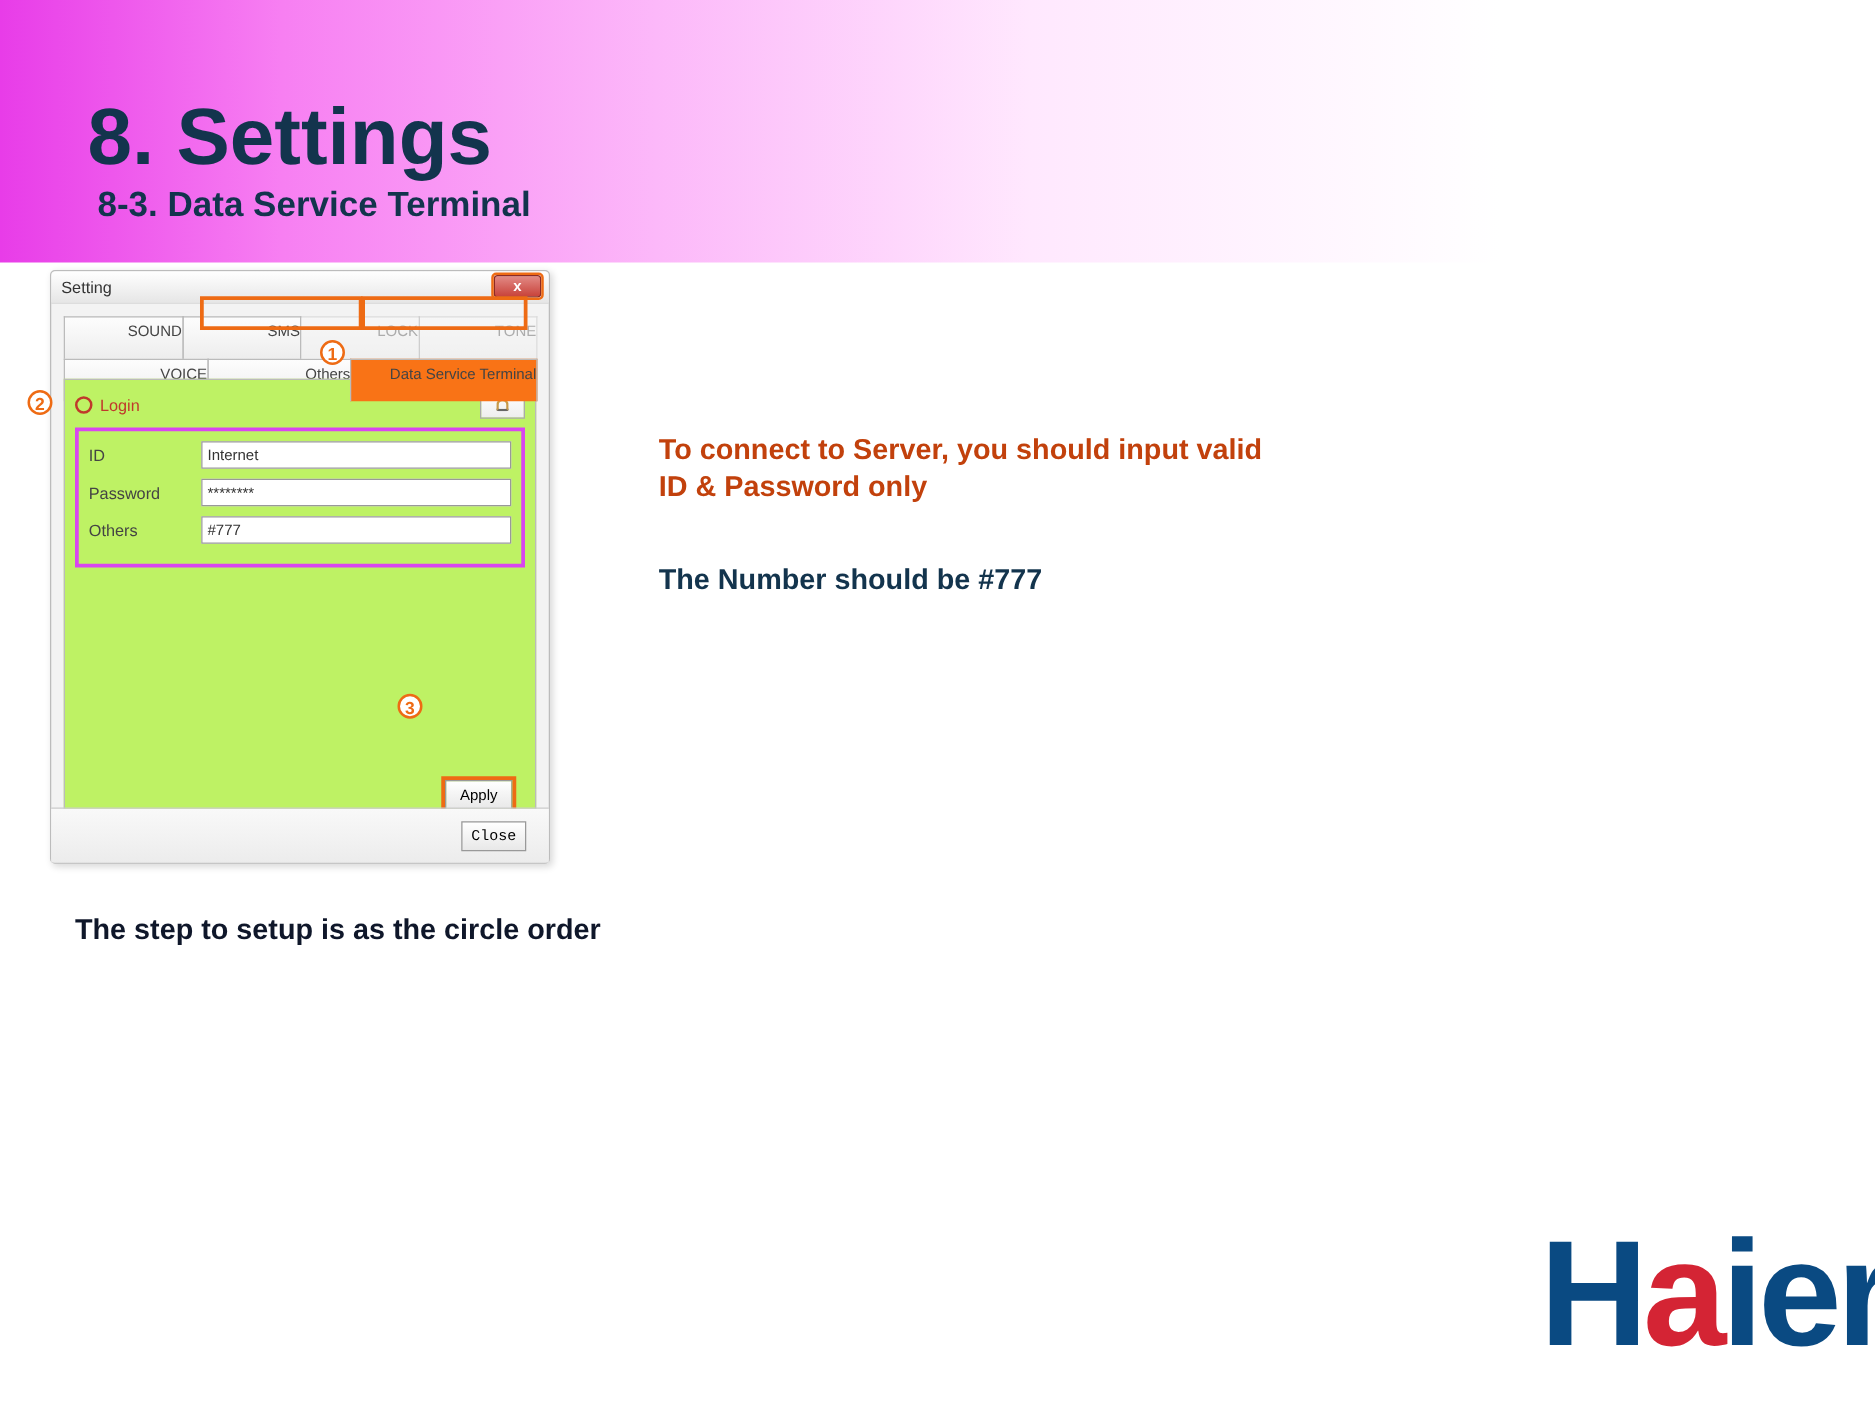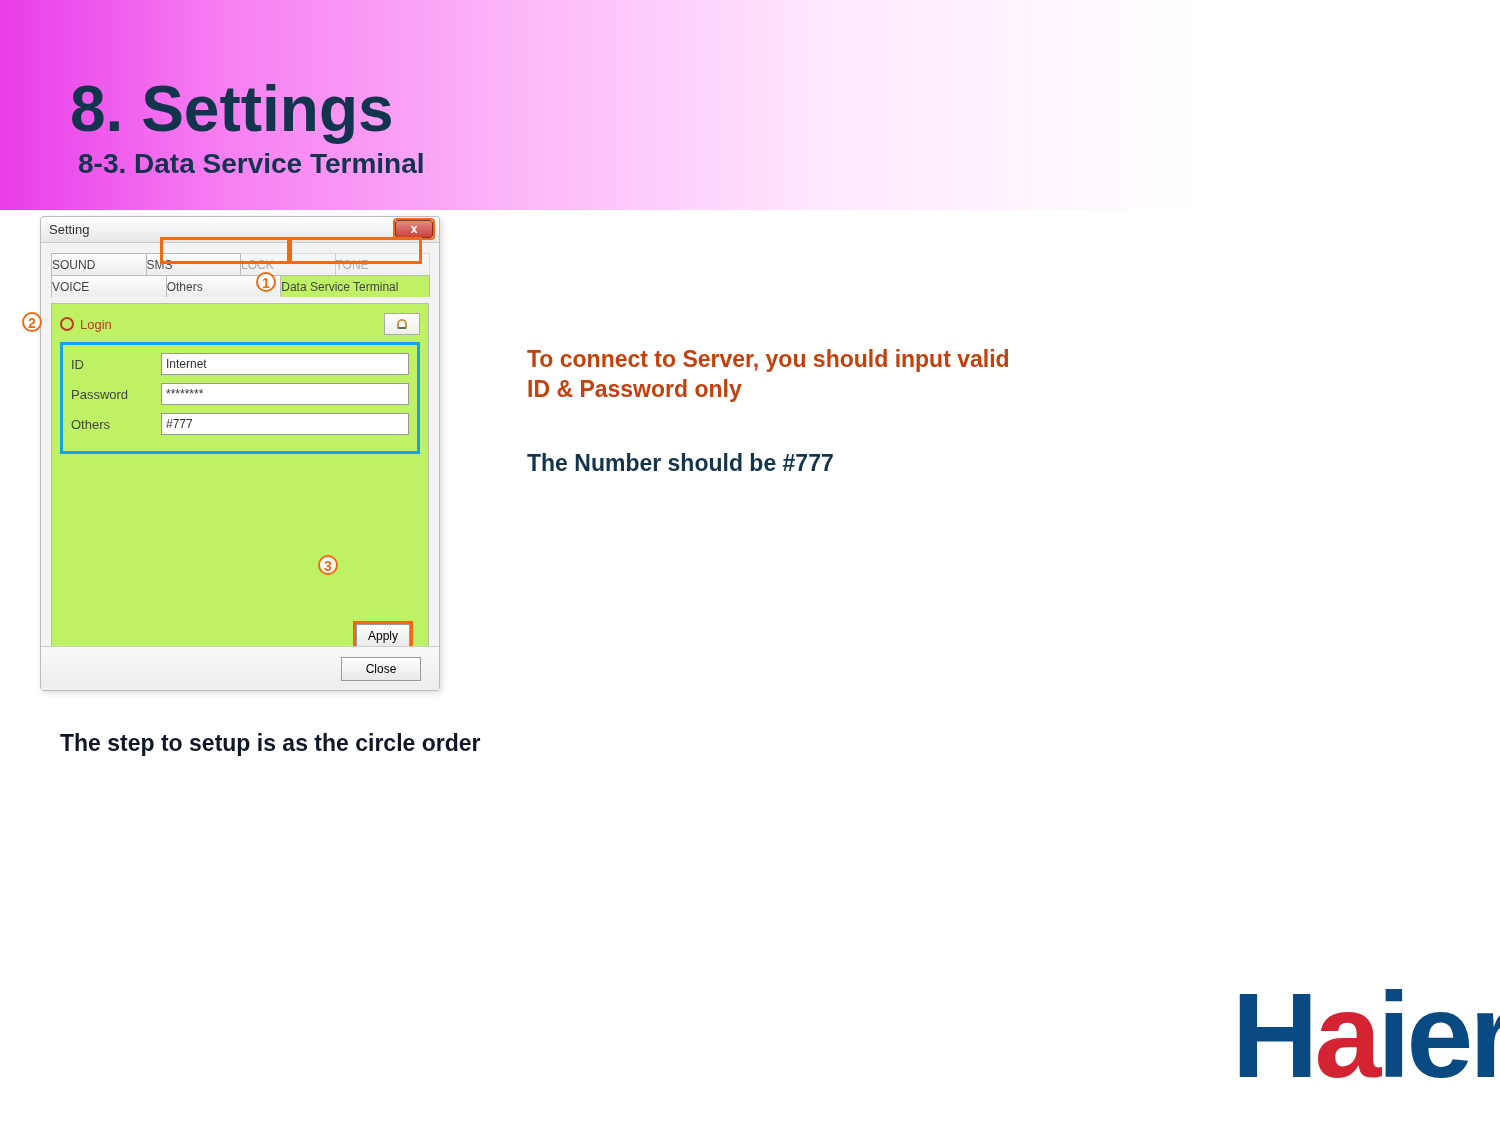--- a/index.html
+++ b/index.html
@@ -89,32 +89,32 @@
   .tabs-area {
     margin: 10px 10px 0 10px;
     position: relative;
     height: 50px;
   }
   .tabrow {
     display: flex;
   }
   .tab {
     flex: 1;
-    height: 22px;
+    height: 34px;
     line-height: 22px;
-    text-align: left;
+    text-align: right;
     font-size: 12px;
     color: #444;
     background: linear-gradient(#fdfdfd, #ededed);
     border: 1px solid #bbb;
     border-bottom: none;
     margin-right: -1px;
   }
   .tab.active {
-    background: #bef264;
+    background: #f97316;
     position: relative;
     z-index: 2;
   }
   .tab.back-lock, .tab.back-tone { opacity: .4; }
   .tab-dst {
     flex: 1.3;
   }
   .orange-rect-others {
     position: absolute;
     top: 20px;
@@ -191,21 +191,21 @@
   .bulb-icon {
     width: 10px; height: 10px;
     border: 2px solid #c79a4a;
     border-radius: 50%;
     border-bottom-color: #666;
     border-bottom-left-radius: 2px;
     border-bottom-right-radius: 2px;
   }
 
   .login-box {
-    border: 3px solid #0ea5e9;
+    border: 3px solid #d946ef;
     padding: 8px;
     position: relative;
   }
   .form-row {
     display: flex;
     align-items: center;
     margin-bottom: 8px;
   }
   .form-label {
     width: 90px;
@@ -246,24 +246,25 @@
     bottom: 0; left: 0; right: 0;
     height: 44px;
     background: linear-gradient(#f9f9f9, #ececec);
     border-top: 1px solid #ccc;
     display: flex;
     align-items: center;
     justify-content: flex-end;
     padding-right: 18px;
   }
   .close-btn {
-    width: 80px; height: 24px;
+    width: 52px; height: 24px;
     font-size: 12px;
     background: linear-gradient(#fff, #e8e8e8);
     border: 1px solid #999;
+    font-family: Liberation Mono, monospace;
   }
 
   .note1 {
     position: absolute;
     top: 345px;
     left: 527px;
     font-size: 23px;
     font-weight: bold;
     color: #c2410c;
     font-family: Tahoma, Arial, sans-serif;

